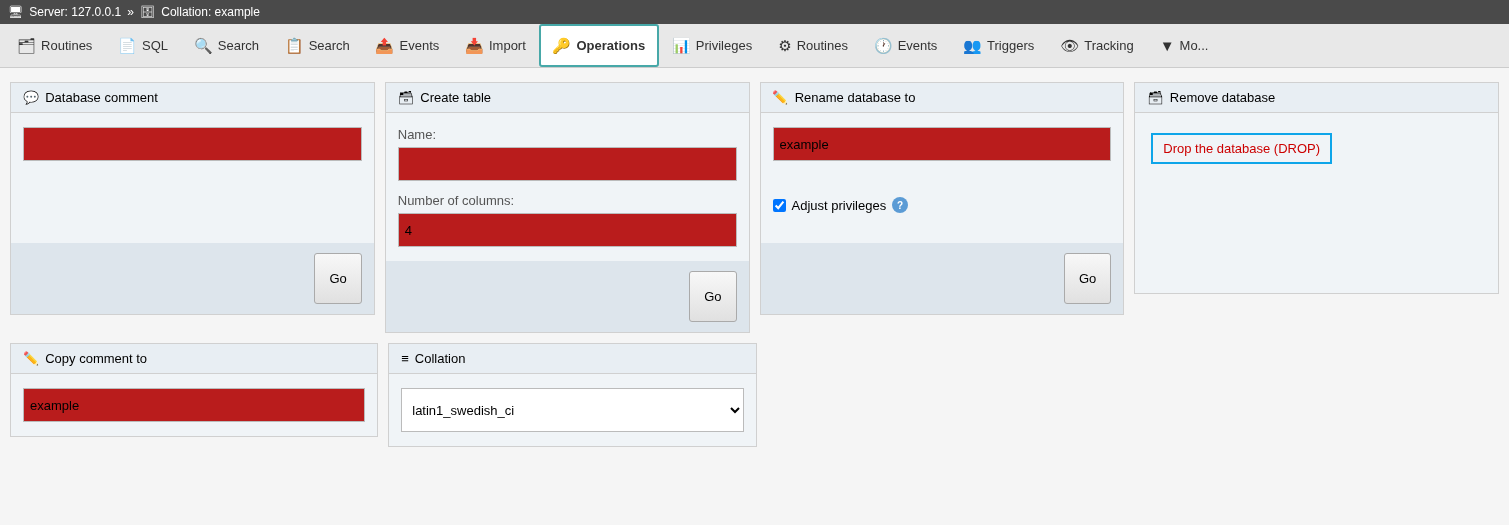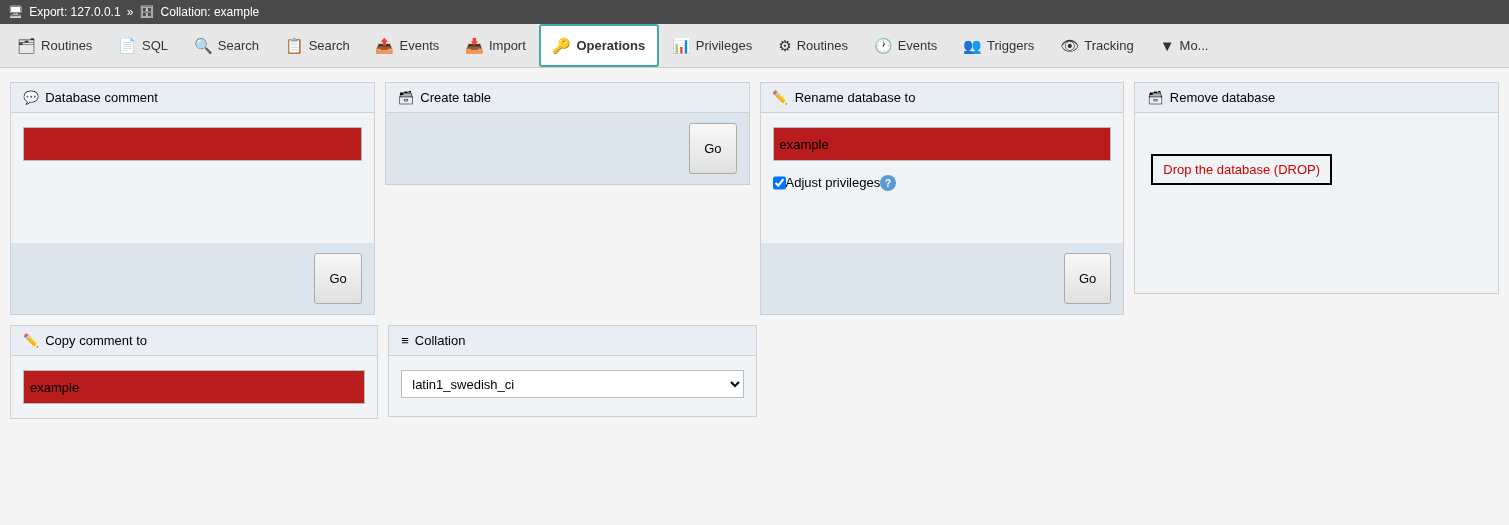--- a/index.html
+++ b/index.html
@@ -115,52 +115,53 @@
       background: linear-gradient(to bottom, #f8f8f8, #e0e0e0);
       border: 1px solid #aaa;
       border-radius: 3px;
       cursor: pointer;
       font-size: 13px;
     }
 
     
     .checkbox-row {
       display: flex;
-      margin-top: 4px;
+      align-items: center;
+      gap: 6px;
+      margin-top: 26px;
     }
 
     
     .drop-link {
       color: #cc0000;
       text-decoration: none;
       font-size: 13px;
-      border: 2px solid #000000;
+      border: 2px solid #0ea5e9;
       padding: 6px 10px;
       display: inline-block;
       cursor: pointer;
-      margin-top: 21px;
     }
 
     .panel-body-center {
       padding: 14px 12px;
       background: #f0f4f7;
       display: flex;
       flex-direction: column;
       align-items: flex-start;
       gap: 8px;
     }
 
     
     .form-select {
       width: 100%;
       padding: 4px 6px;
       border: 1px solid #bbb;
       background: #fff;
       font-size: 13px;
-      height: 28px;
+      height: 44px;
     }
 
     .info-icon {
       display: inline-flex;
       align-items: center;
       justify-content: center;
       width: 16px;
       height: 16px;
       background: #5b9bd5;
       color: #fff;
@@ -168,21 +169,21 @@
       font-size: 10px;
       font-weight: bold;
       cursor: pointer;
     }
   </style>
 </head>
 <body>
 
 <div class="titlebar">
   <span>🖥</span>
-  <span>Export: 127.0.0.1</span>
+  <span>Server: 127.0.0.1</span>
   <span>»</span>
   <span>🗄</span>
   <span>Collation: example</span>
 </div>
 
 <div class="navbar">
   <a class="nav-item">
     <span class="nav-icon">🗂</span>
     <span>Routines</span>
   </a>
@@ -250,20 +251,26 @@
       </div>
       <div class="panel-footer">
         <button class="go-btn">Go</button>
       </div>
     </div>
 
     <div class="panel" style="flex:1;">
       <div class="panel-header">
         <span>🗃</span>
         <span>Create table</span>
+      </div>
+      <div class="panel-body" style="min-height:130px;">
+        <label class="form-label">Name:</label>
+        <input class="form-input" type="text" style="width: 100%; margin-bottom: 12px;">
+        <label class="form-label">Number of columns:</label>
+        <input class="form-input" type="text" style="width: 100%;" value="4">
       </div>
       <div class="panel-footer">
         <button class="go-btn">Go</button>
       </div>
     </div>
 
     <div class="panel" style="flex:1;">
       <div class="panel-header">
         <span>✏️</span>
         <span>Rename database to</span>

